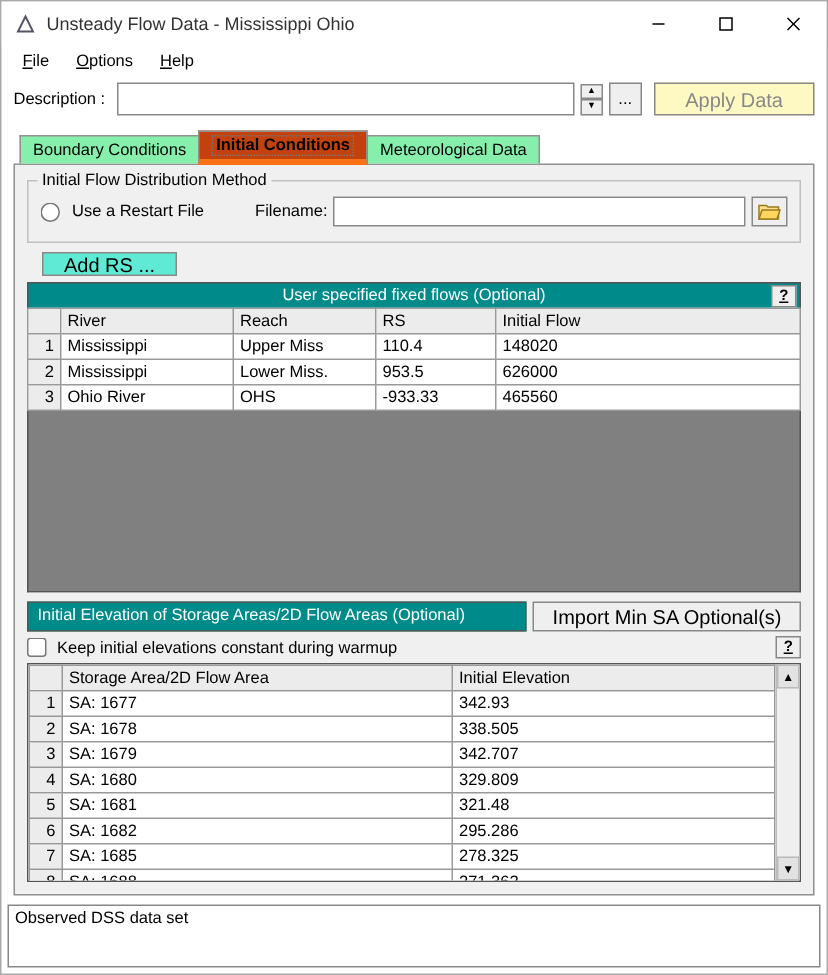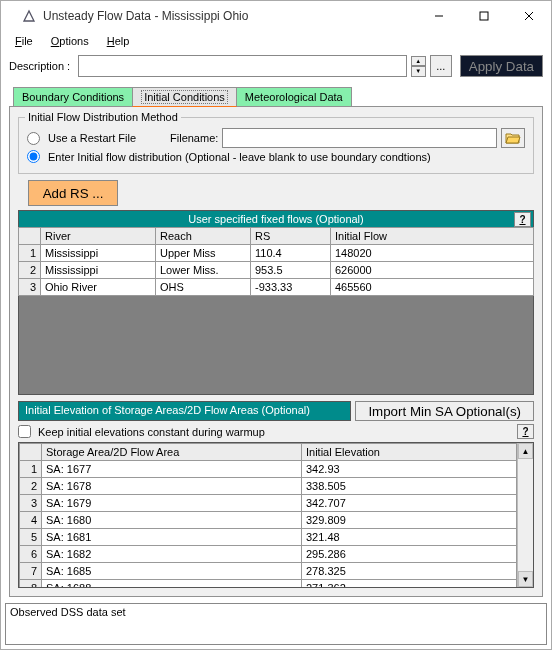--- a/index.html
+++ b/index.html
@@ -13,21 +13,21 @@
     height: 650px;
     border: 1px solid #aaa;
     display: flex;
     flex-direction: column;
     overflow: hidden;
   }
   .titlebar {
     height: 30px;
     display: flex;
     align-items: center;
-    padding: 0 0 0 20px;
+    padding: 0 0 0 8px;
     background: #fff;
     color: #333;
   }
   .title-icon {
     width: 16px; height: 16px;
     margin-right: 6px;
     display: inline-flex;
     align-items: center;
     justify-content: center;
   }
@@ -72,45 +72,46 @@
   .spin { height: 10.5px; border: 1px solid #888; background: #efefef; font-size: 6px; display:flex; align-items:center; justify-content:center; }
   .ellips-btn {
     width: 22px; height: 22px;
     border: 1px solid #888;
     background: #efefef;
     display: flex; align-items: center; justify-content: center;
   }
   .apply-btn {
     height: 22px;
     border: 1px solid #888;
-    background: #0f172a;
-    padding: 0 8px;
+    background: #fef9c3;
+    padding: 0 20px;
     color: #888;
     margin-left: 4px;
   }
 
   .tabs {
     display: flex;
     padding: 6px 10px 0 12px;
     align-items: flex-end;
   }
   .tab {
     border: 1px solid #919191;
     border-bottom: none;
     padding: 3px 8px;
     background: #86efac;
     margin-right: -1px;
     position: relative;
     font-size: 11px;
   }
   .tab.active {
-    background: #e5e5e5;
+    background: #c2410c;
     z-index: 2;
-    border-bottom: 1px solid #f97316;
+    border-bottom: 4px solid #f97316;
     margin-bottom: -1px;
+    font-weight: bold;
   }
   .tab.active span { border: 1px dotted #777; padding: 0 2px; }
   .tab-panel {
     border: 1px solid #919191;
     margin: 0 8px;
     padding: 6px 8px 8px 8px;
     background: #f0f0f0;
     flex: 1;
     display: flex;
     flex-direction: column;
@@ -145,23 +146,23 @@
     padding: 0 3px;
   }
   .folder-btn {
     width: 24px; height: 20px;
     display: flex; align-items: center; justify-content: center;
     border: 1px solid #888;
     background: #efefef;
   }
 
   .addrs-btn {
-    height: 26px;
-    border: 1px solid #888;
-    background: #fdba74;
+    height: 16px;
+    border: 1px solid #888;
+    background: #5eead4;
     padding: 0 10px;
     margin: 6px 0 4px 10px;
     width: 90px;
     text-align: center;
   }
 
   .table-header {
     background: #008b8b;
     color: #fff;
     text-align: center;
@@ -350,24 +351,20 @@
       <span style="margin-left:30px;">Filename:</span>
       <input type="text" value="" style="">
       <div class="folder-btn">
         <svg width="16" height="14" viewBox="0 0 16 14">
           <path d="M1 3h5l1 1h7v8H1z" fill="#ffe08a" stroke="#9a7b1f"></path>
           <path d="M3 6h12l-2 6H1z" fill="#ffd560" stroke="#9a7b1f"></path>
         </svg>
       </div>
     </div>
 
-    <div class="radio-row">
-      <input type="radio" name="ifdm" checked="" style="">
-      <span>Enter Initial flow distribution (Optional - leave blank to use boundary condtions)</span>
-    </div>
   </div>
 
   <button class="addrs-btn">Add RS ...</button>
 
   <div style="display:flex;flex-direction:column;flex:1;overflow:hidden;">
     <div class="table-header">
       <span>User specified fixed flows (Optional)</span>
       <div class="help-sq">
         <span><u>?</u></span>
       </div>

